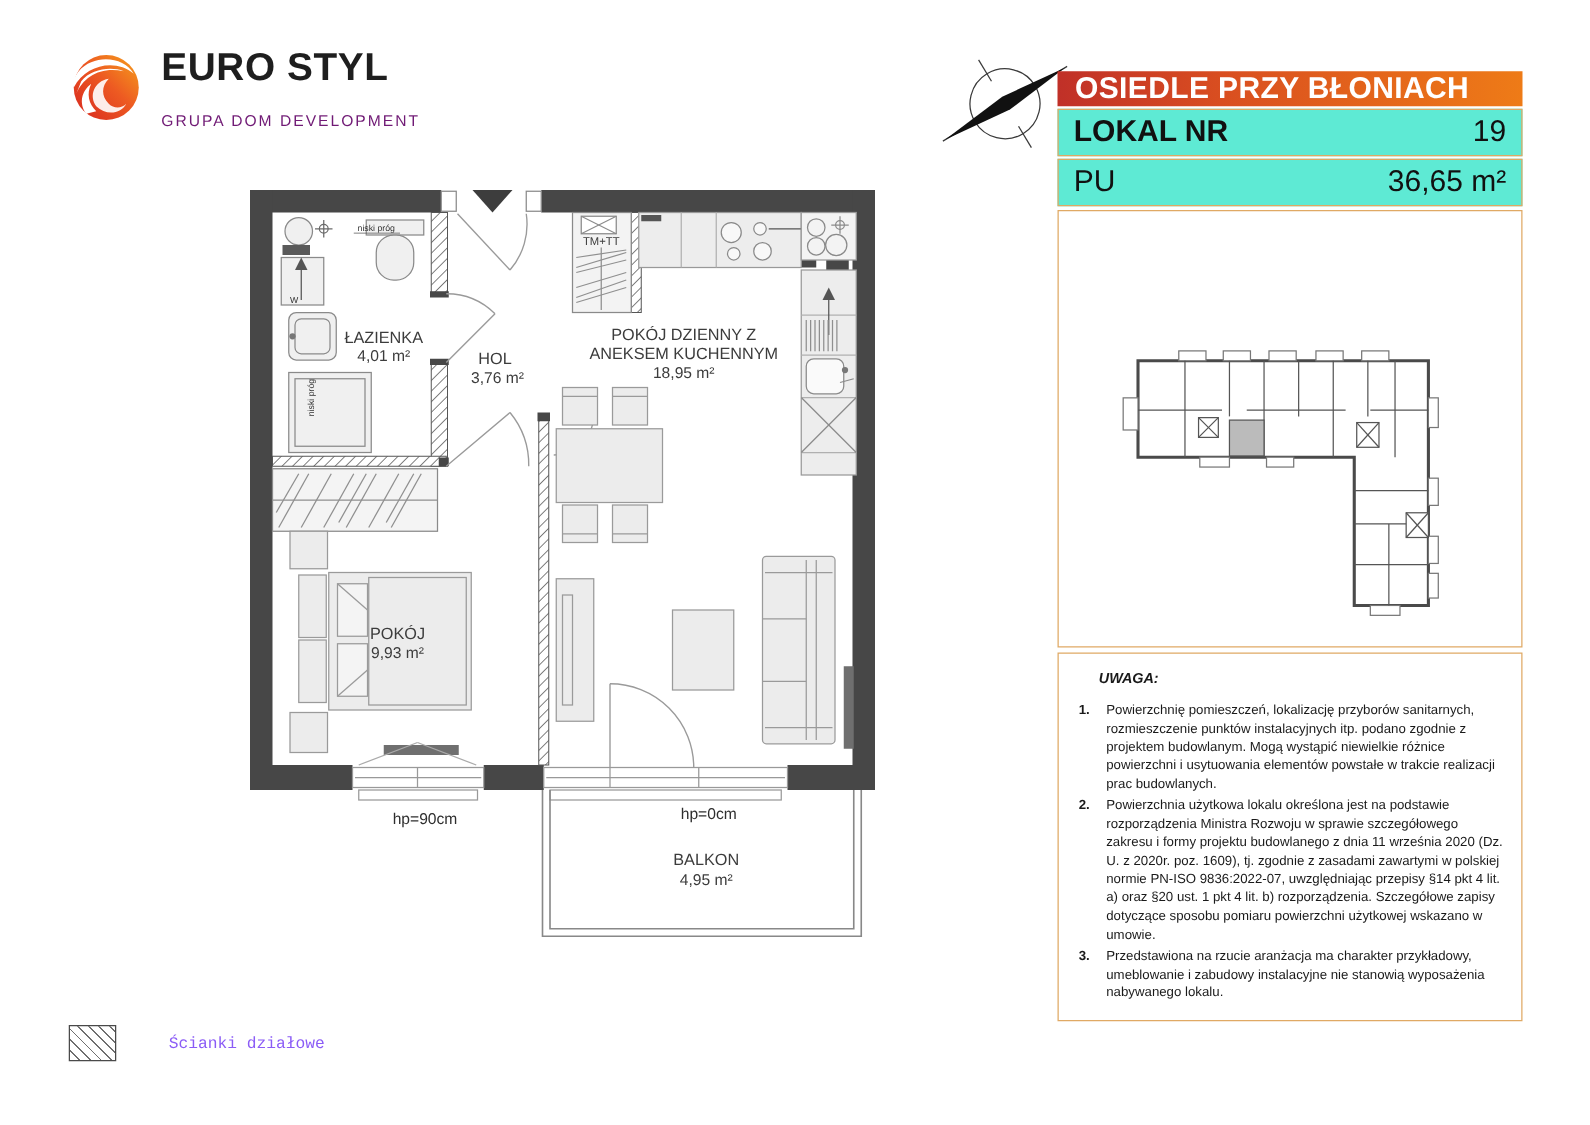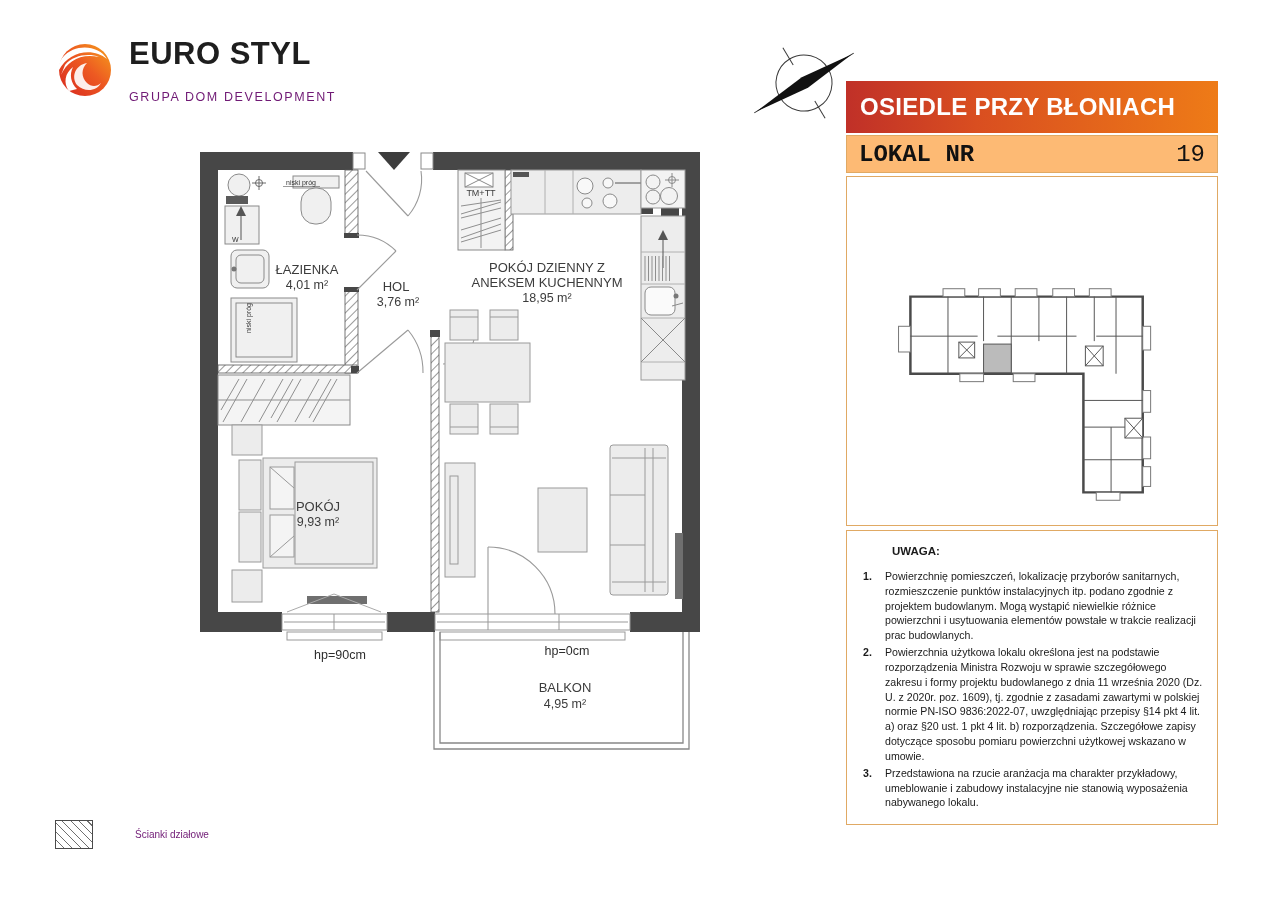--- a/index.html
+++ b/index.html
@@ -18,39 +18,39 @@
   .room-area{font-size:12.5px;}
   .small-note{font-size:7px;fill:#333;}
   .hp-label{font-size:12.5px;fill:#2e2e2e;}
   .tm-label{font-size:9px;}
   
   .legend{position:absolute;left:55px;top:820px;display:flex;align-items:center;}
   .legend-swatch{
     width:36px;height:27px;border:1.2px solid #4a4a4a;background:
     repeating-linear-gradient(45deg,#ffffff 0 5px,#6f6f6f 5px 6px);
   }
-  .legend-label{font-size:10px;color:#701a75;margin-left:42px;}
+  .legend-label{font-size:13px;color:#8b5cf6;margin-left:42px;font-family:Liberation Mono, monospace;}
   
   .panel{position:absolute;left:846px;top:57px;width:372px;}
   .estate-bar{
-    height:52px;display:flex;align-items:center;padding:0 14px;box-sizing:border-box;
+    height:28px;display:flex;align-items:center;padding:0 14px;box-sizing:border-box;
     background:linear-gradient(90deg,#c03028 0%,#d94e20 35%,#ee7b17 100%);
-    color:#fff;font-size:24px;font-weight:bold;letter-spacing:.3px;margin-top:24px;
+    color:#fff;font-size:24px;font-weight:bold;letter-spacing:.3px;
   }
   .info-row{
     height:38px;border:1.5px solid #e0a964;margin-top:2px;display:flex;
     align-items:center;justify-content:space-between;padding:0 12px;box-sizing:border-box;
-    background:#fdba74;font-size:24px;color:#111;font-family:Liberation Mono, monospace;
+    background:#5eead4;font-size:24px;color:#111;
   }
   .info-row .lbl.bold{font-weight:bold;}
   .keyplan-box{border:1.5px solid #e0a964;margin-top:3px;height:350px;background:#fff;
     display:flex;align-items:center;justify-content:center;box-sizing:border-box;}
   .notes-box{border:1.5px solid #e0a964;margin-top:4px;background:#fff;
     padding:14px 12px 12px 10px;box-sizing:border-box;}
-  .notes-title{font-size:11.5px;font-weight:bold;margin:0 0 12px 35px;color:#1a1a1a;}
+  .notes-title{font-size:11.5px;font-weight:bold;margin:0 0 12px 22px;color:#1a1a1a;font-style:italic;}
   .notes-list{margin:0;padding:0;list-style:none;font-size:10.6px;line-height:1.4;color:#1a1a1a;}
   .notes-list li{display:flex;margin-bottom:2px;}
   .notes-list .num{font-weight:bold;width:28px;flex:0 0 28px;text-align:left;padding-left:6px;box-sizing:border-box;}
   .notes-list .txt{flex:1;}
   .compass{position:absolute;left:742px;top:28px;}
 </style>
 </head>
 <body>
 
 <div class="logo">
@@ -348,20 +348,24 @@
   <span class="legend-label">Ścianki działowe</span>
 </div>
 
 <div class="panel">
   <div class="estate-bar">OSIEDLE PRZY BŁONIACH</div>
 
   <div class="info-row">
     <span class="lbl bold">LOKAL NR</span>
     <span class="val">19</span>
   </div>
+  <div class="info-row">
+    <span class="lbl">PU</span>
+    <span class="val">36,65 m²</span>
+  </div>
 
   <div class="keyplan-box">
     <svg width="368" height="346" viewBox="0 0 370 350">
       <polygon points="62,120 297,120 297,318 237,318 237,198 62,198" fill="#ffffff" stroke="#4a4a4a" stroke-width="2.5"></polygon>
 
       <g stroke="#777" fill="#fff" stroke-width="1">
         <rect x="95" y="112" width="22" height="8"></rect>
           <rect x="131" y="112" width="22" height="8"></rect>
         <rect x="168" y="112" width="22" height="8"></rect>
           <rect x="206" y="112" width="22" height="8"></rect>

